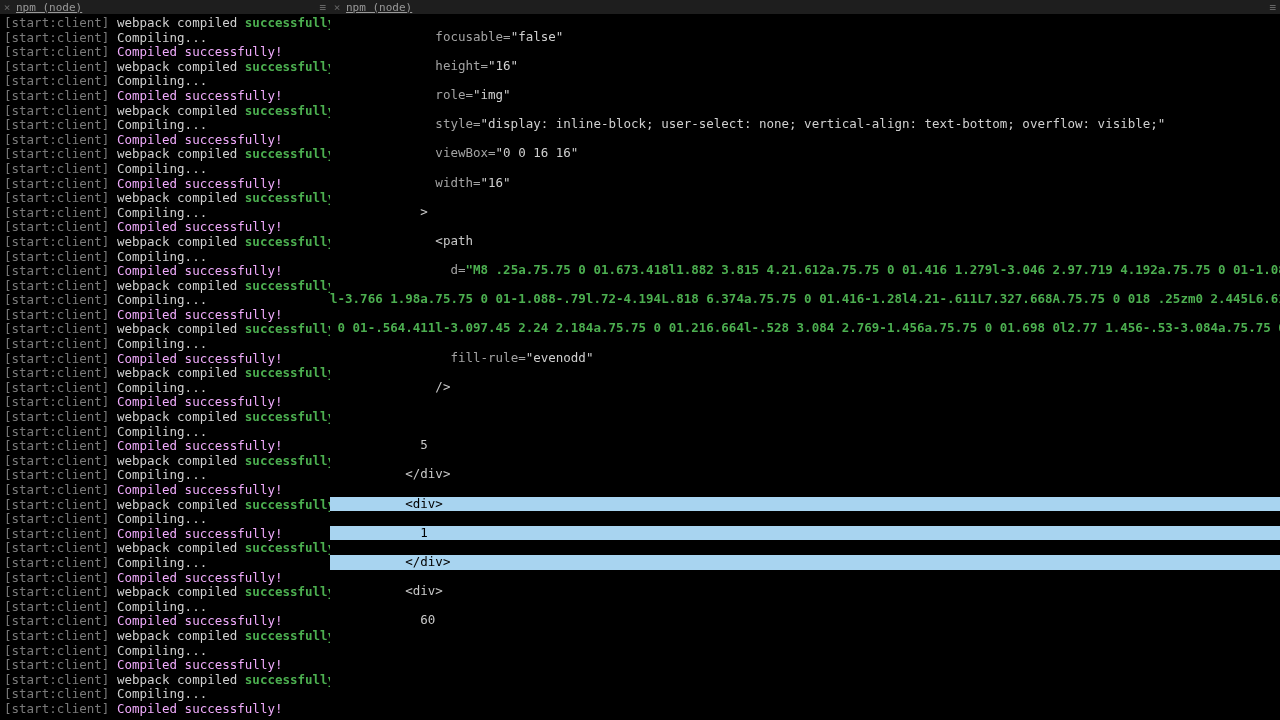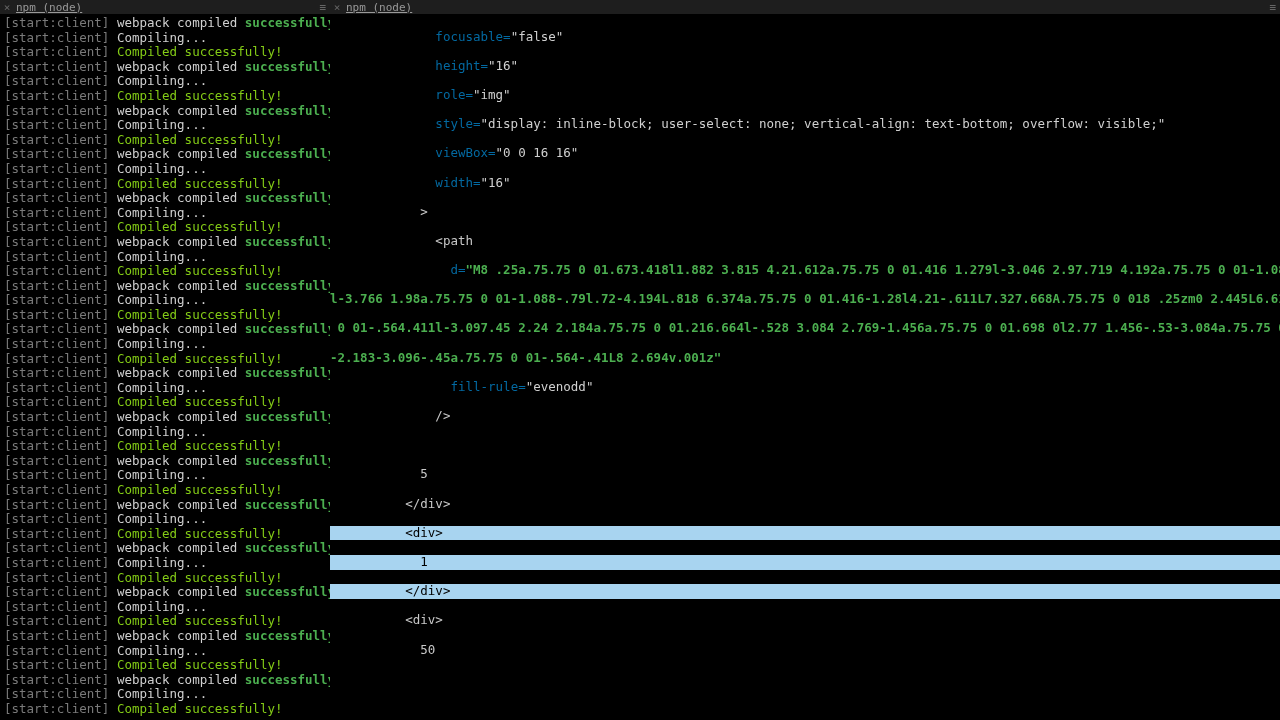--- a/index.html
+++ b/index.html
@@ -37,23 +37,23 @@
   .pane-right {
     flex: 1;
     background: #000;
     overflow: hidden;
     white-space: pre;
     position: relative;
   }
   .line { min-height: 14.6px; }
   .gray  { color: #7a7a7a; text-align: right; }
   .white { color: #d0d0d0; }
-  .green { color: #84cc16; }
+  .green { color: #f0abfc; }
   .greenb{ color: #4caf50; font-weight: 600; }
-  .yellow{ color: #0369a1; }
+  .yellow{ color: #a3a3a3; }
   .str   { color: #d0d0d0; }
   .hl {
     background: #a8d4f0;
     color: #000 !important;
     display: block;
     width: 100%;
   }
   .hl * { color: #000 !important; }
 </style>
 </head>
@@ -81,31 +81,30 @@
 <div class="line">              <span class="yellow">height=</span><span class="str">"16"</span></div>
 <div class="line">              <span class="yellow">role=</span><span class="str">"img"</span></div>
 <div class="line">              <span class="yellow">style=</span><span class="str">"display: inline-block; user-select: none; vertical-align: text-bottom; overflow: visible;"</span></div>
 <div class="line">              <span class="yellow">viewBox=</span><span class="str">"0 0 16 16"</span></div>
 <div class="line">              <span class="yellow">width=</span><span class="str">"16"</span></div>
 <div class="line">            &gt;</div>
 <div class="line">              &lt;path</div>
 <div class="line">                <span class="yellow">d=</span><span class="greenb">"M8 .25a.75.75 0 01.673.418l1.882 3.815 4.21.612a.75.75 0 01.416 1.279l-3.046 2.97.719 4.192a.75.75 0 01-1.088.791L8 12.347</span></div>
 <div class="line"><span class="greenb">l-3.766 1.98a.75.75 0 01-1.088-.79l.72-4.194L.818 6.374a.75.75 0 01.416-1.28l4.21-.611L7.327.668A.75.75 0 018 .25zm0 2.445L6.615 5.5a.75.75</span></div>
 <div class="line"><span class="greenb"> 0 01-.564.411l-3.097.45 2.24 2.184a.75.75 0 01.216.664l-.528 3.084 2.769-1.456a.75.75 0 01.698 0l2.77 1.456-.53-3.084a.75.75 0 01.216-.664l2.24</span></div>
-<div class="line"><span class="greenb">-2.183-3.096-.45a.75.75 0 01-.564-.41L8 2.694v.001z"</span></div>
 <div class="line">                <span class="yellow">fill-rule=</span><span class="str">"evenodd"</span></div>
 <div class="line">              /&gt;</div>
 <div class="line"> </div>
 <div class="line">            <span>5</span></div>
 <div class="line">          <span>&lt;/div&gt;</span></div>
 <div class="line hl">          <span>&lt;div&gt;</span></div>
 <div class="line hl">            <span>1</span></div>
 <div class="line hl">          <span>&lt;/div&gt;</span></div>
 <div class="line">          <span>&lt;div&gt;</span></div>
-<div class="line">            <span>50</span></div>
+<div class="line">            <span>60</span></div>
 
 
 
 
 
 
 
 
 
 

